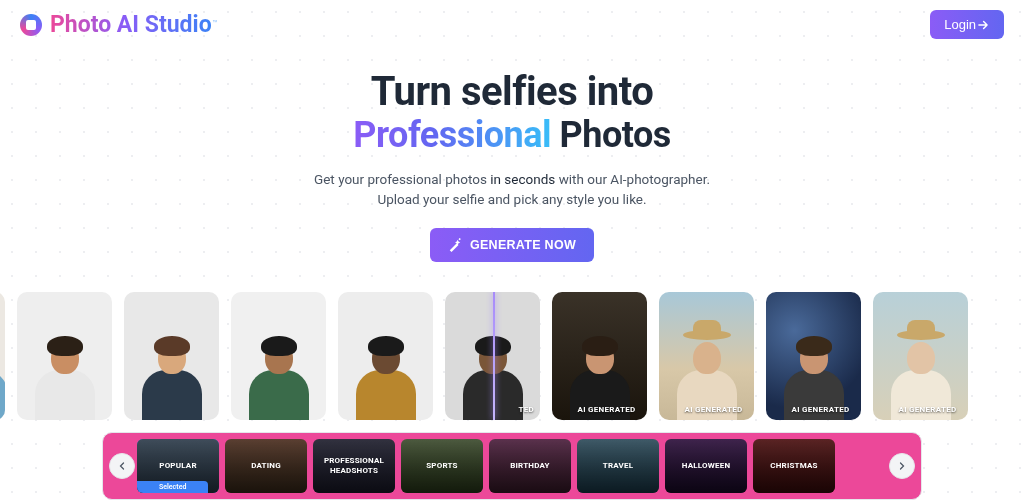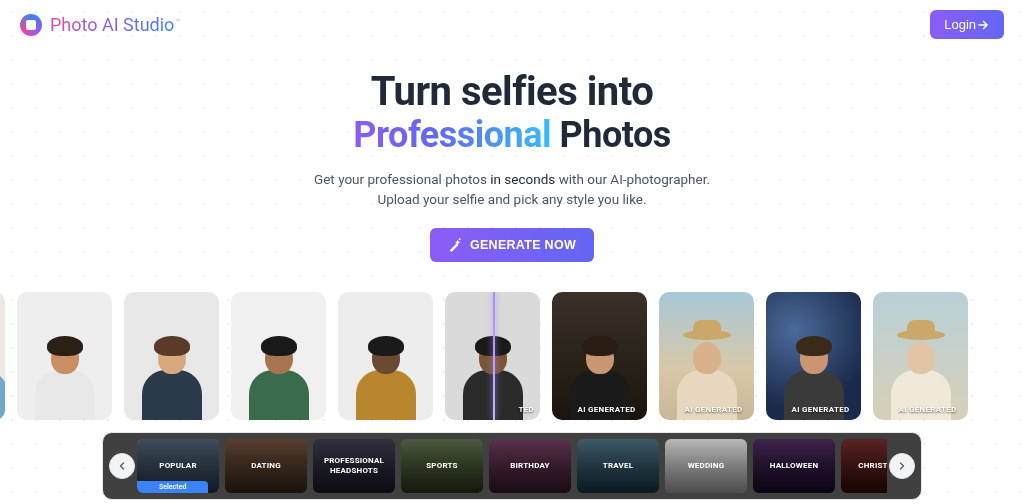--- a/index.html
+++ b/index.html
@@ -10,21 +10,21 @@
     background-image: radial-gradient(#e5e7eb 1px, transparent 1px);
     background-size: 24px 24px; opacity: .7; pointer-events: none;
   }
   .wrap { position: relative; z-index: 1; }
 
   
   .header { display: flex; align-items: center; justify-content: space-between; padding: 10px 20px 6px; }
   .brand { display: flex; align-items: center; gap: 8px; }
   .logo { width: 22px; height: 22px; border-radius: 50%; background: conic-gradient(from 0deg,#3b82f6,#8b5cf6,#ec4899,#3b82f6); display:flex; align-items:center; justify-content:center; }
   .logo-inner { width: 10px; height: 10px; background:#fff; border-radius:2px; }
-  .brand-text { font-weight:400; font-size:18px; background:linear-gradient(90deg,#ec4899 0%,#8b5cf6 45%,#3b82f6 100%); -webkit-background-clip:text; background-clip:text; color:transparent; }
+  .brand-text { font-weight:700; font-size:23px; background:linear-gradient(90deg,#ec4899 0%,#8b5cf6 45%,#3b82f6 100%); -webkit-background-clip:text; background-clip:text; color:transparent; }
   .brand-tm { font-size:8px; color:#93c5fd; vertical-align:super; margin-left:1px; }
   .login-btn { display:flex; align-items:center; background:linear-gradient(90deg,#8b5cf6,#6366f1); color:#fff; border:none; border-radius:6px; padding:7px 14px; font-size:13px; font-weight:500; cursor:pointer; }
   .login-btn svg { width:14px; height:14px; stroke:#fff; }
 
   
   .hero { text-align:center; padding:24px 20px 10px; }
   .h1-line1 { font-size:40px; font-weight:700; color:#1f2937; letter-spacing:-.5px; line-height:1.15; }
   .h1-line2 { font-size:36px; font-weight:700; letter-spacing:-.5px; line-height:1.15; }
   .h1-line2 .grad { background:linear-gradient(90deg,#8b5cf6 0%,#6366f1 40%,#38bdf8 100%); -webkit-background-clip:text; background-clip:text; color:transparent; }
   .h1-line2 .dark { color:#1f2937; }
@@ -43,21 +43,21 @@
   .hair { position:absolute; top:-6px; left:-4px; right:-4px; height:20px; background:var(--hair,#2b2b2b); border-radius:50% 50% 40% 40%; }
   .body { width:60px; height:50px; background:var(--shirt,#555); border-radius:24px 24px 0 0; margin-top:-4px; }
   
   .hat { position:absolute; top:-12px; left:-10px; right:-10px; height:10px; background:#c9a86a; border-radius:50%; }
   .hat::after { content:""; position:absolute; top:-10px; left:10px; right:10px; height:16px; background:#c9a86a; border-radius:8px 8px 4px 4px; }
 
   
   .divider { position:absolute; top:0; bottom:0; left:50%; width:2px; background:linear-gradient(#a78bfa,#c4b5fd); box-shadow:0 0 6px #a78bfa; }
 
   
-  .cats-wrap { margin:12px auto 0; width:820px; background:#404040; border:1px solid #e5e7eb; border-radius:10px; padding:6px 34px; position:relative; }
+  .cats-wrap { margin:12px auto 0; width:820px; background:#ec4899; border:1px solid #e5e7eb; border-radius:10px; padding:6px 34px; position:relative; }
   .nav-btn { position:absolute; top:50%; transform:translateY(-50%); width:26px; height:26px; border-radius:50%; background:#f3f4f6; border:1px solid #e5e7eb; display:flex; align-items:center; justify-content:center; cursor:pointer; }
   .nav-btn.left { left:6px; } .nav-btn.right { right:6px; }
   .nav-btn svg { width:12px; height:12px; stroke:#4b5563; }
   .cats { display:flex; gap:6px; overflow:hidden; }
   .cat { position:relative; width:82px; height:54px; border-radius:6px; flex:0 0 auto; overflow:hidden; cursor:pointer; }
   .cat .bg { position:absolute; inset:0; }
   .cat .shade { position:absolute; inset:0; background:linear-gradient(180deg,rgba(0,0,0,.15) 0%,rgba(0,0,0,.55) 100%); }
   .cat .lbl { position:absolute; inset:0; display:flex; align-items:center; justify-content:center; text-align:center; font-size:8px; font-weight:700; color:#fff; padding:0 4px; line-height:1.15; letter-spacing:.2px; }
   .cat.selected { outline:2px solid #3b82f6; outline-offset:-2px; }
   .cat .sel-badge { position:absolute; bottom:0; left:0; background:#3b82f6; color:#fff; font-size:7px; font-weight:600; padding:2px 22px; border-top-right-radius:4px; }
@@ -240,25 +240,20 @@
           <div class="bg" style="background:linear-gradient(#6a3a5a,#3a1a2a)"></div>
           <div class="shade"></div>
           <div class="lbl">BIRTHDAY</div>
         </div>
         <div class="cat">
           <div class="bg" style="background:linear-gradient(#4a6a7a,#1a3a4a)"></div>
           <div class="shade"></div>
           <div class="lbl">TRAVEL</div>
         </div>
         <div class="cat">
-          <div class="bg" style="background:linear-gradient(#d8d8d8,#a8a8a8)"></div>
-          <div class="shade"></div>
-          <div class="lbl">WEDDING</div>
-        </div>
-        <div class="cat">
           <div class="bg" style="background:linear-gradient(#4a2a5a,#1a0a2a)"></div>
           <div class="shade"></div>
           <div class="lbl">HALLOWEEN</div>
         </div>
         <div class="cat">
           <div class="bg" style="background:linear-gradient(#6a2a2a,#3a0a0a)"></div>
           <div class="shade"></div>
           <div class="lbl">CHRISTMAS</div>
         </div>
       </div>

